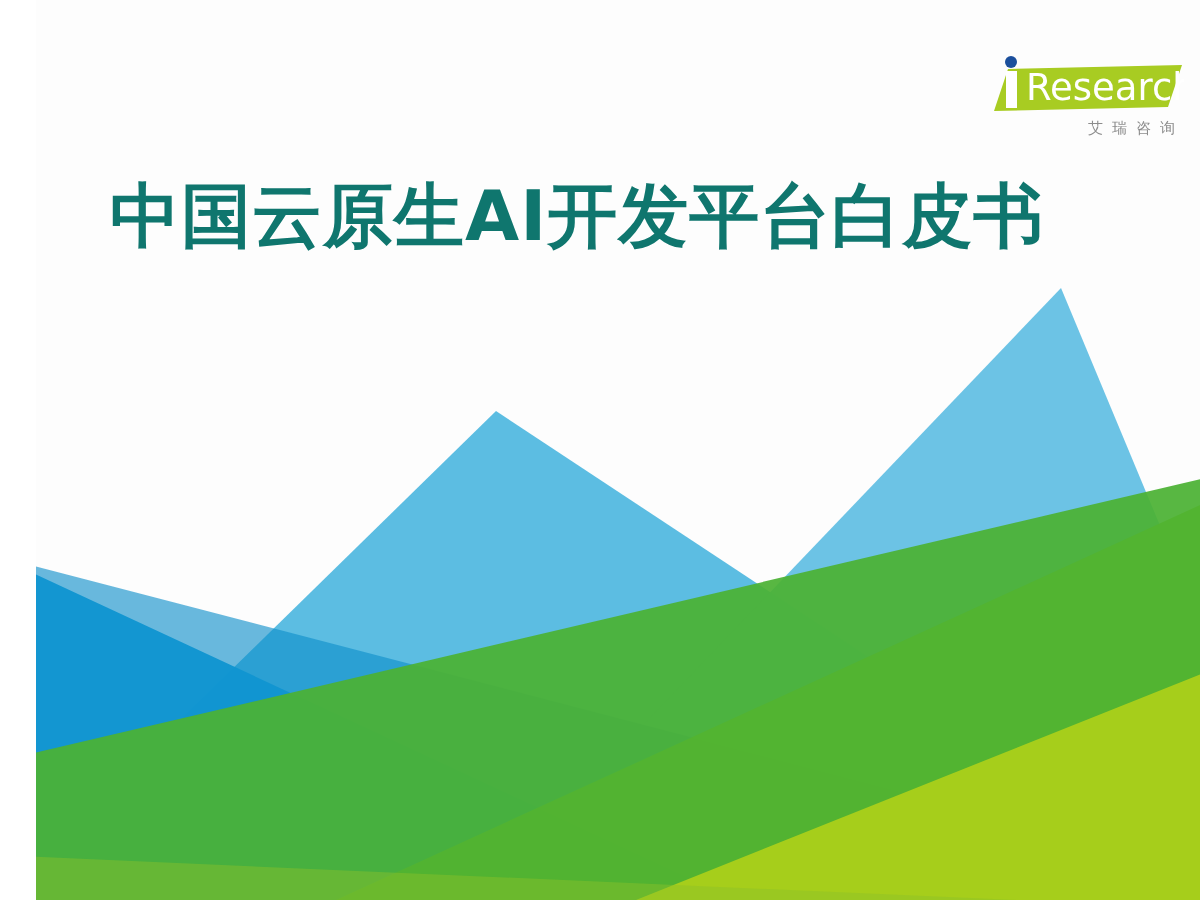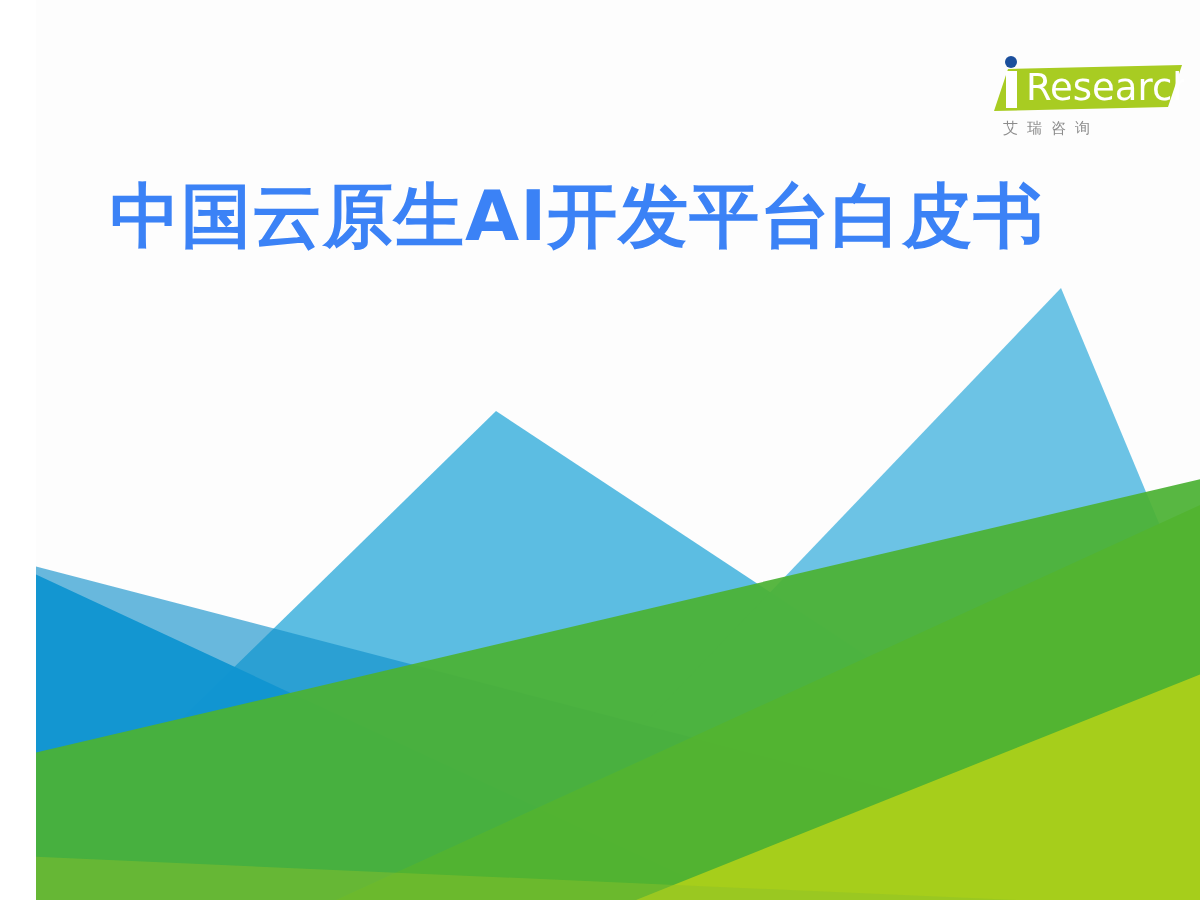--- a/index.html
+++ b/index.html
@@ -43,38 +43,38 @@
     height: 58px;
   }
   #logo-mark svg {
     position: absolute;
     left: 0;
     top: 0;
     display: block;
   }
   .logo-sub {
     margin-top: 6px;
-    text-align: left;
+    text-align: right;
     font-size: 15px;
     letter-spacing: 9px;
     color: #8c8c8c;
     padding-left: 9px;
     font-family: "DejaVu Sans", sans-serif;
     font-weight: 400;
   }
 
   
   #title {
     position: absolute;
     left: 74px;
     top: 181px;
     font-size: 70px;
     line-height: 1.0;
     font-weight: 700;
-    color: #3b82f6;
+    color: #0f766e;
     letter-spacing: 1px;
     white-space: nowrap;
     font-family: "DejaVu Sans", sans-serif;
   }
 
   
   #copyright {
     position: absolute;
     left: 76px;
     top: 352px;

